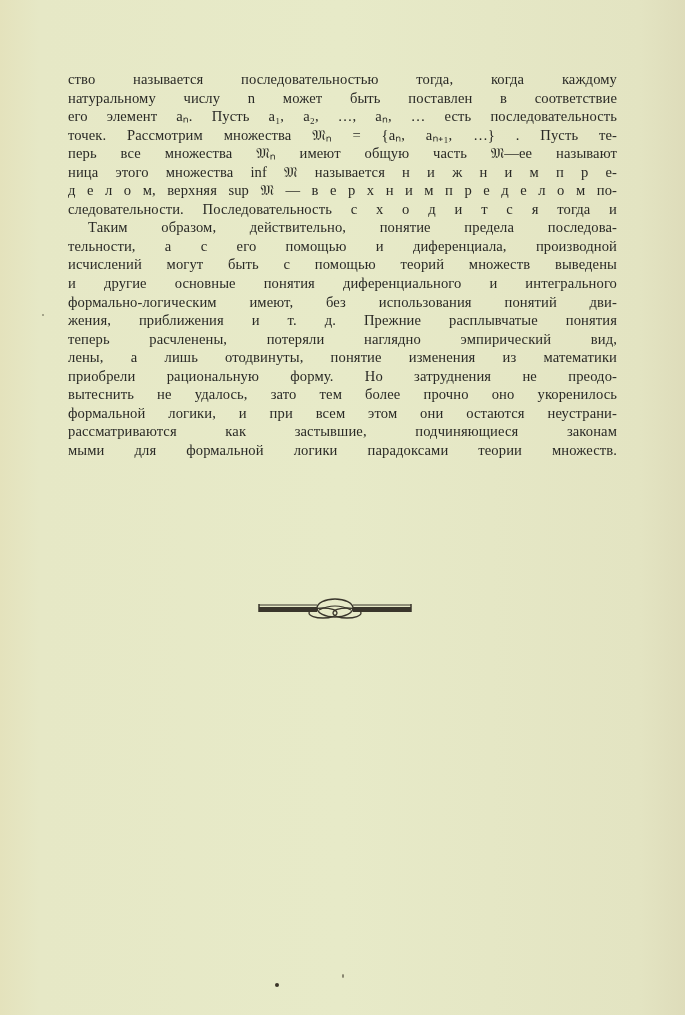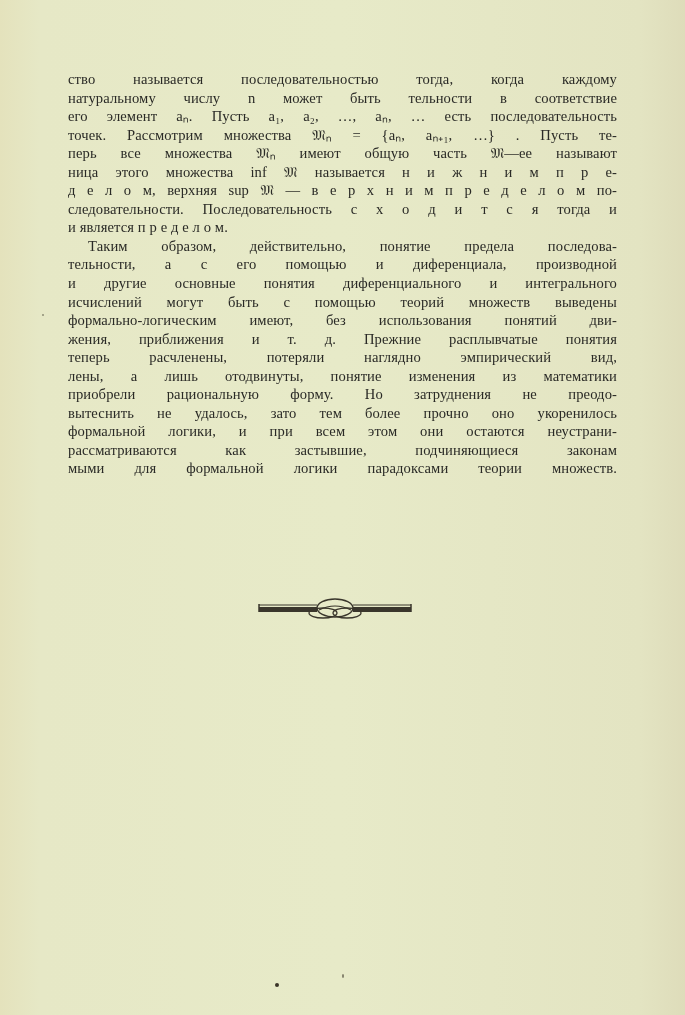--- a/index.html
+++ b/index.html
@@ -15,34 +15,33 @@
   .ornament{position:absolute;left:257px;top:598px;width:156px;height:24px;}
   .speck{position:absolute;border-radius:50%;background:#3a3428;}
 </style>
 </head>
 <body>
 
 <div class="page">
   <div class="text">
     <div>
       <div class="line">ство называется последовательностью тогда, когда каждому</div>
-      <div class="line">натуральному числу n может быть тельности в соответствие</div>
+      <div class="line">натуральному числу n может быть поставлен в соответствие</div>
       <div class="line">его элемент aₙ. Пусть a₁, a₂, …, aₙ, … есть последовательность</div>
       <div class="line">точек. Рассмотрим множества 𝔐ₙ = {aₙ, aₙ₊₁, …} . Пусть те-</div>
       <div class="line">перь все множества 𝔐ₙ имеют общую часть 𝔐—ее называют</div>
       <div class="line">ница этого множества inf 𝔐  называется  н и ж н и м   п р е-</div>
       <div class="line">д е л о м,  верхняя sup 𝔐 — в е р х н и м  п р е д е л о м  по-</div>
       <div class="line">следовательности. Последовательность  с х о д и т с я  тогда и</div>
-      <div class="line last">и является  п р е д е л о м.</div>
     </div>
     <div>
       <div class="line indent">Таким образом, действительно, понятие предела последова-</div>
       <div class="line">тельности, а с его помощью и диференциала, производной</div>
+      <div class="line">исчислений могут быть с помощью теорий множеств выведены</div>
       <div class="line">и другие основные понятия диференциального и интегрального</div>
-      <div class="line">исчислений могут быть с помощью теорий множеств выведены</div>
       <div class="line">формально-логическим имеют, без использования понятий дви-</div>
       <div class="line">жения, приближения и т. д. Прежние расплывчатые понятия</div>
       <div class="line">теперь расчленены, потеряли наглядно эмпирический вид,</div>
       <div class="line">лены, а лишь отодвинуты, понятие изменения из математики</div>
       <div class="line">приобрели рациональную форму. Но затруднения не преодо-</div>
       <div class="line">вытеснить не удалось, зато тем более прочно оно укоренилось</div>
       <div class="line">формальной логики, и при всем этом они остаются неустрани-</div>
       <div class="line">рассматриваются как застывшие, подчиняющиеся законам</div>
       <div class="line">мыми для формальной логики парадоксами теории множеств.</div>
     </div>

